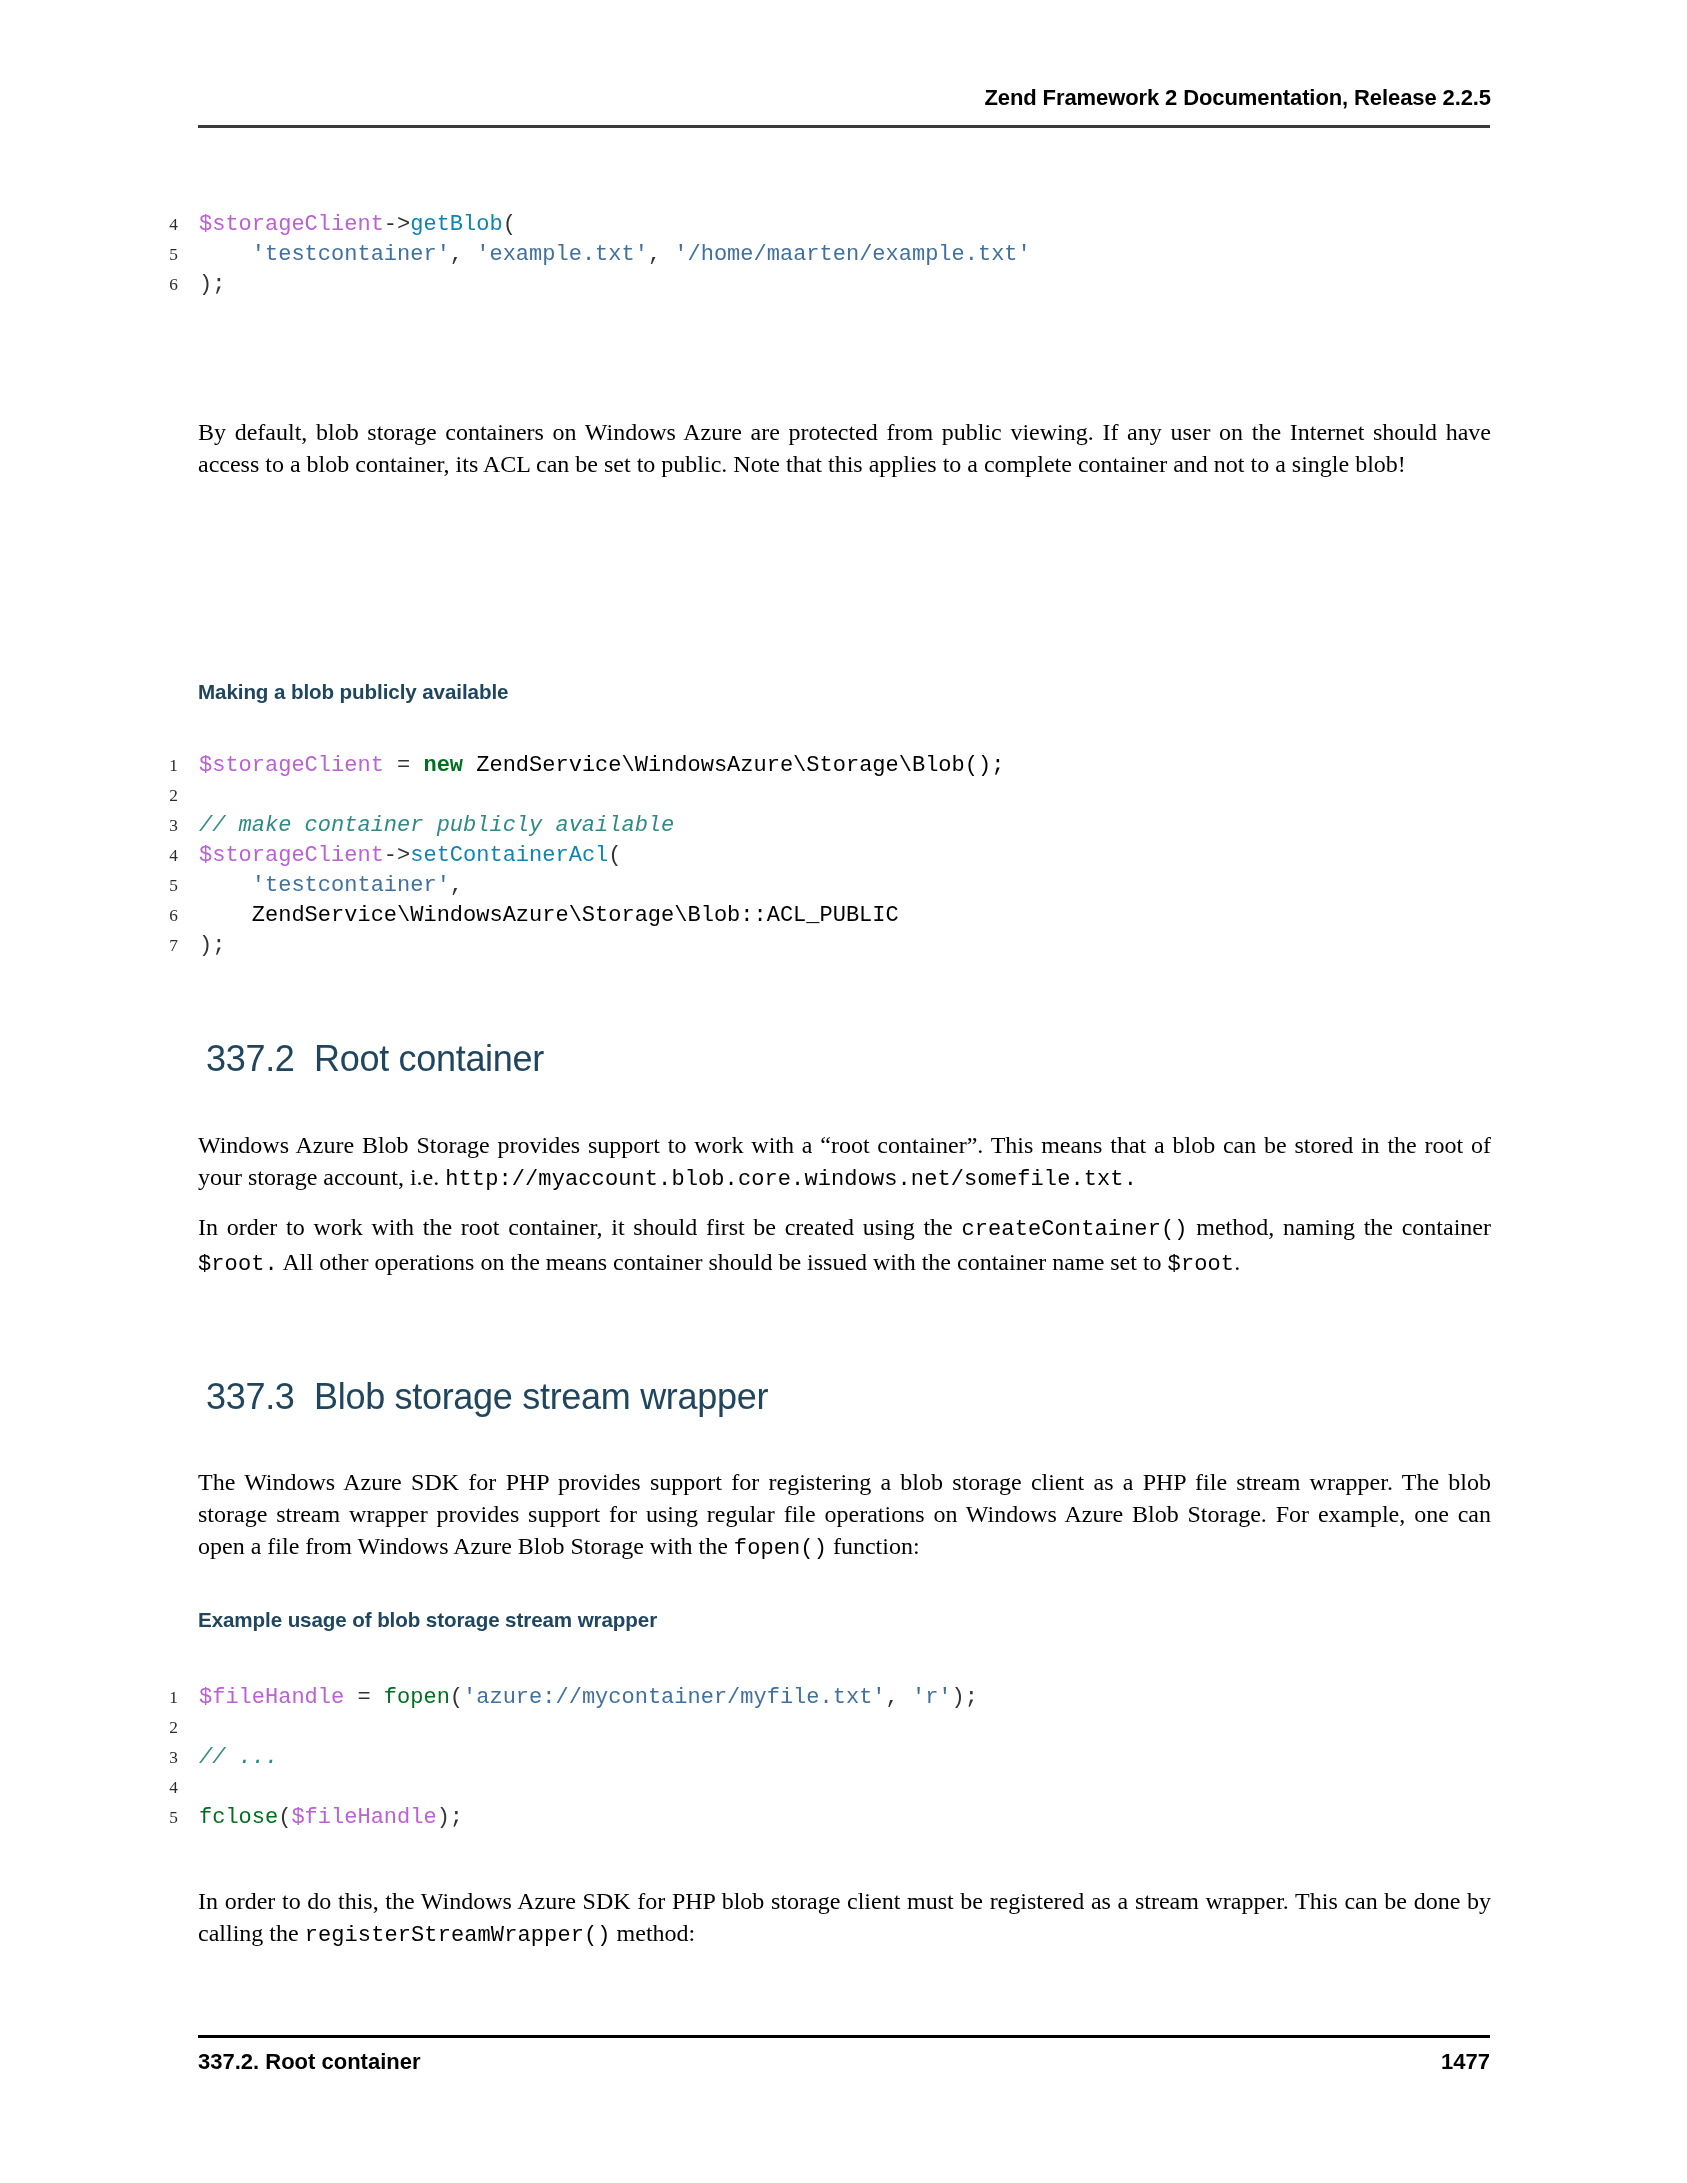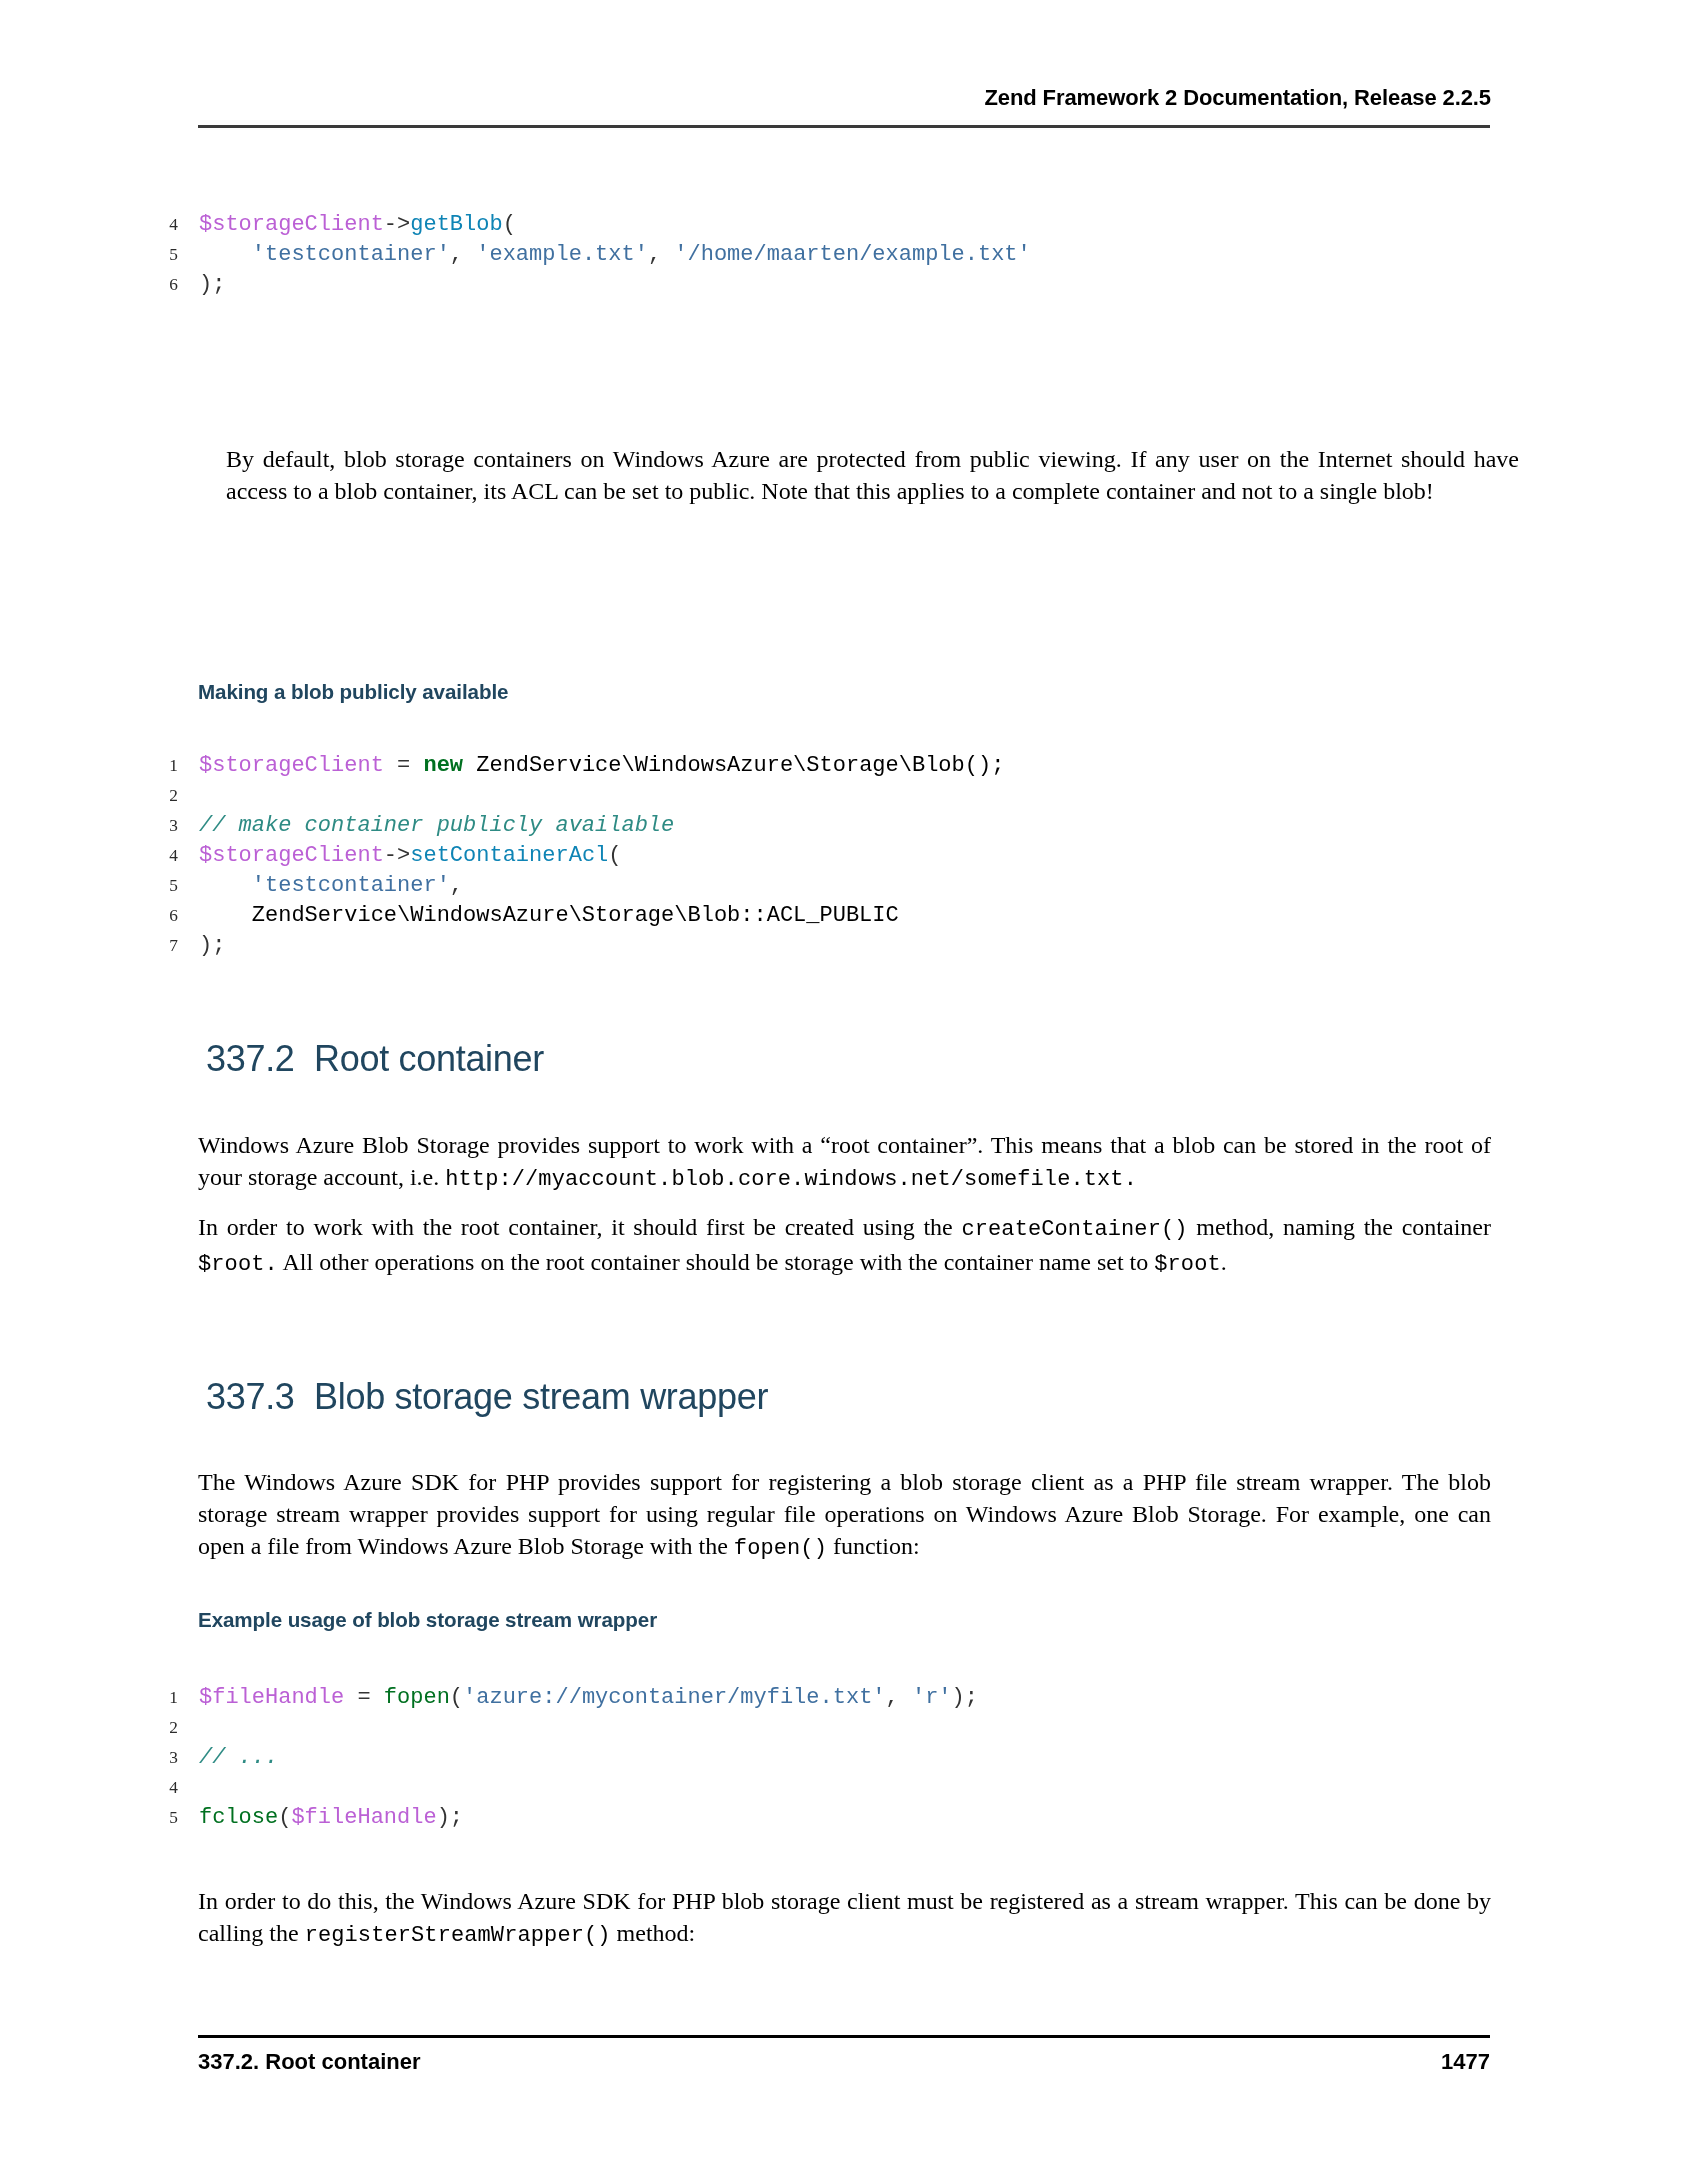--- a/index.html
+++ b/index.html
@@ -159,41 +159,41 @@
 <body>
 
 <div class="page">
 
   <div class="runhead">Zend Framework 2 Documentation, Release 2.2.5</div>
   <div class="runhead-rule"></div>
 
   <div class="codeblock" id="cb1" style="left:148px; top:210px;"><div class="cl"><span class="ln">4</span><span class="src"><span class="t-var">$storageClient</span><span class="t-punc">-&gt;</span><span class="t-fn">getBlob</span><span class="t-punc">(</span></span></div><div class="cl"><span class="ln">5</span><span class="src"><span class="t-name">    </span><span class="t-str">'testcontainer'</span><span class="t-punc">, </span><span class="t-str">'example.txt'</span><span class="t-punc">, </span><span class="t-str">'/home/maarten/example.txt'</span></span></div><div class="cl"><span class="ln">6</span><span class="src"><span class="t-punc">);</span></span></div></div>
 
 
-  <div class="content" style="top:443px;margin-left:28px;">
+  <div class="content" style="top:416px;">
     <p class="body">By default, blob storage containers on Windows Azure are protected from public viewing. If any user on the Internet should have access to a blob container, its ACL can be set to public. Note that this applies to a complete container and not to a single blob!</p>
   </div>
 
 
   <div class="content" style="top:680px;">
     <div class="caption">Making a blob publicly available</div>
   </div>
 
   <div class="codeblock" id="cb2" style="left:148px; top:751px;"><div class="cl"><span class="ln">1</span><span class="src"><span class="t-var">$storageClient</span><span class="t-punc"> = </span><span class="t-kw">new</span><span class="t-name"> ZendService\WindowsAzure\Storage\Blob();</span></span></div><div class="cl"><span class="ln">2</span><span class="src"></span></div><div class="cl"><span class="ln">3</span><span class="src"><span class="t-com">// make container publicly available</span></span></div><div class="cl"><span class="ln">4</span><span class="src"><span class="t-var">$storageClient</span><span class="t-punc">-&gt;</span><span class="t-fn">setContainerAcl</span><span class="t-punc">(</span></span></div><div class="cl"><span class="ln">5</span><span class="src"><span class="t-name">    </span><span class="t-str">'testcontainer'</span><span class="t-punc">,</span></span></div><div class="cl"><span class="ln">6</span><span class="src"><span class="t-name">    ZendService\WindowsAzure\Storage\Blob::</span><span class="t-const">ACL_PUBLIC</span></span></div><div class="cl"><span class="ln">7</span><span class="src"><span class="t-punc">);</span></span></div></div>
 
   <div class="content" style="top:1030px;">
     <h2 class="sec"><span>337.2</span>&nbsp;&nbsp;<span>Root container</span></h2>
   </div>
 
   <div class="content" style="top:1129px;">
     <p class="body"><span>Windows Azure Blob Storage provides support to work with a “root container”. This means that a blob can be stored in the root of your storage account, i.e. </span><span class="mono">http://myaccount.blob.core.windows.net/somefile.txt.</span></p>
   </div>
 
   <div class="content" style="top:1211px;">
-    <p class="body"><span>In order to work with the root container, it should first be created using the </span><span class="mono">createContainer()</span><span> method, naming the container </span><span class="mono">$root.</span><span> All other operations on the root container should be storage with the container name set to </span><span class="mono">$root</span><span>.</span></p>
+    <p class="body"><span>In order to work with the root container, it should first be created using the </span><span class="mono">createContainer()</span><span> method, naming the container </span><span class="mono">$root.</span><span> All other operations on the means container should be issued with the container name set to </span><span class="mono">$root</span><span>.</span></p>
   </div>
 
   <div class="content" style="top:1368px;">
     <h2 class="sec"><span>337.3</span>&nbsp;&nbsp;<span>Blob storage stream wrapper</span></h2>
   </div>
 
   <div class="content" style="top:1466px;">
     <p class="body"><span>The Windows Azure </span><span class="it">SDK</span><span> for </span><span class="it">PHP</span><span> provides support for registering a blob storage client as a </span><span class="it">PHP</span><span> file stream wrapper. The blob storage stream wrapper provides support for using regular file operations on Windows Azure Blob Storage. For example, one can open a file from Windows Azure Blob Storage with the </span><span class="mono">fopen()</span><span> function:</span></p>
   </div>
 

